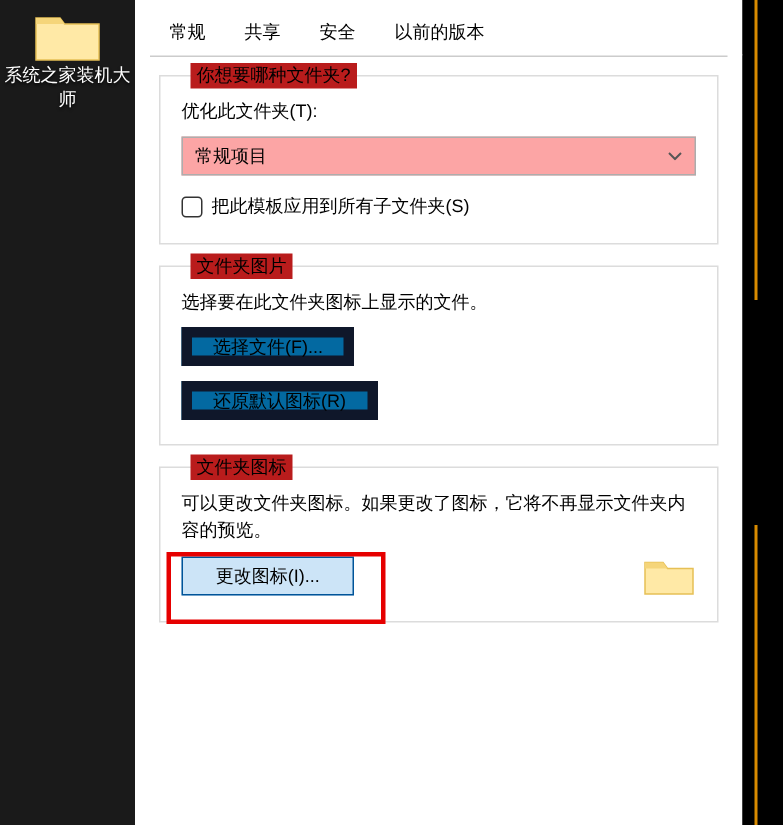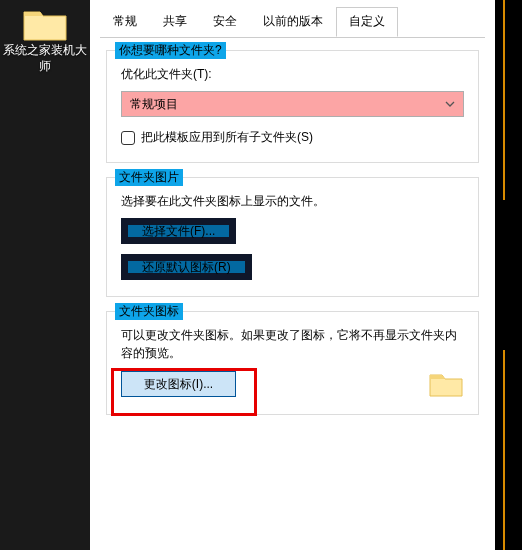--- a/index.html
+++ b/index.html
@@ -70,22 +70,22 @@
     }
     .fieldset {
       border: 1px solid #dcdcdc;
       border-radius: 0;
       padding: 14px 14px 16px 14px;
       margin-bottom: 14px;
       position: relative;
     }
     .legend {
       position: absolute;
-      top: -9px; left: 8px;
-      background: #0ea5e9;
+      top: -9px; left: 20px;
+      background: #b91c1c;
       padding: 0 4px;
       font-size: 12px;
       color: #000;
     }
     .field-text { font-size: 12px; color: #000; margin-bottom: 8px; line-height: 1.5; }
     .select {
       width: 100%;
       height: 26px;
       border: 1px solid #adadad;
       background: #fca5a5;
@@ -170,21 +170,20 @@
     <div class="desktop-label">系统之家装机大师</div>
   </div>
 </div>
 
 <div class="dialog">
   <div class="tabs">
     <div class="tab"><span>常规</span></div>
     <div class="tab"><span>共享</span></div>
     <div class="tab"><span>安全</span></div>
     <div class="tab"><span>以前的版本</span></div>
-    <div class="tab active"><span>自定义</span></div>
   </div>
   <div class="tabline"></div>
 
   <div class="panel">
 
     <div class="fieldset">
       <div class="legend">你想要哪种文件夹?</div>
       <div class="field-text">优化此文件夹(T):</div>
       <div class="select">
         <span>常规项目</span>

